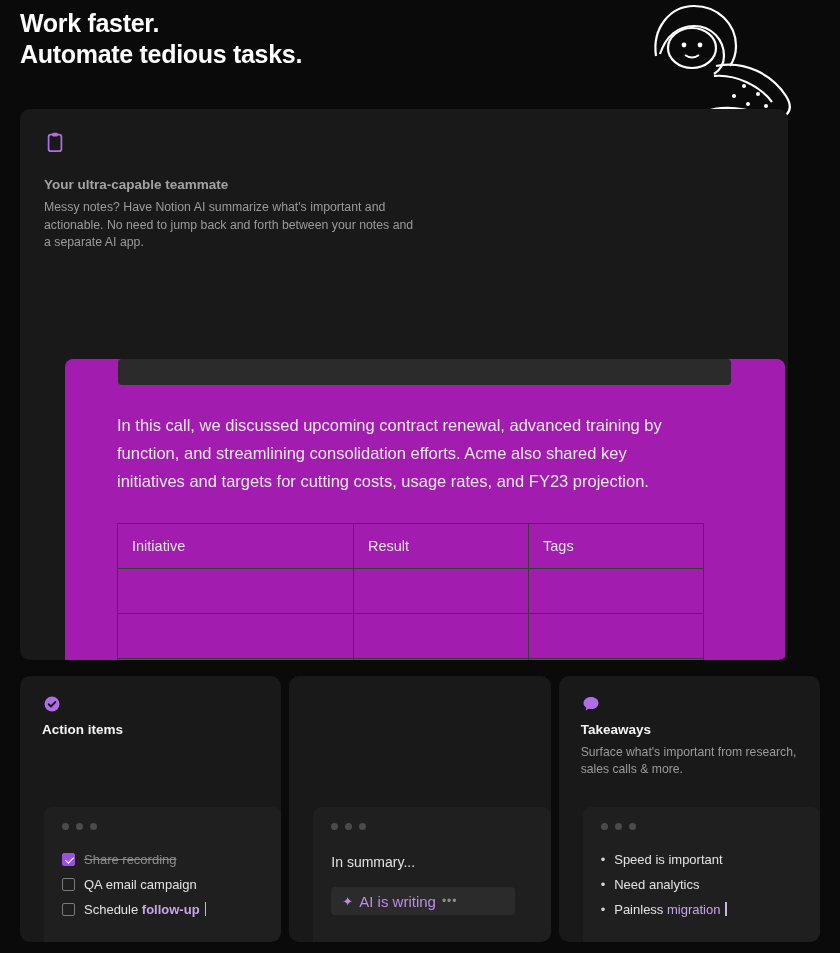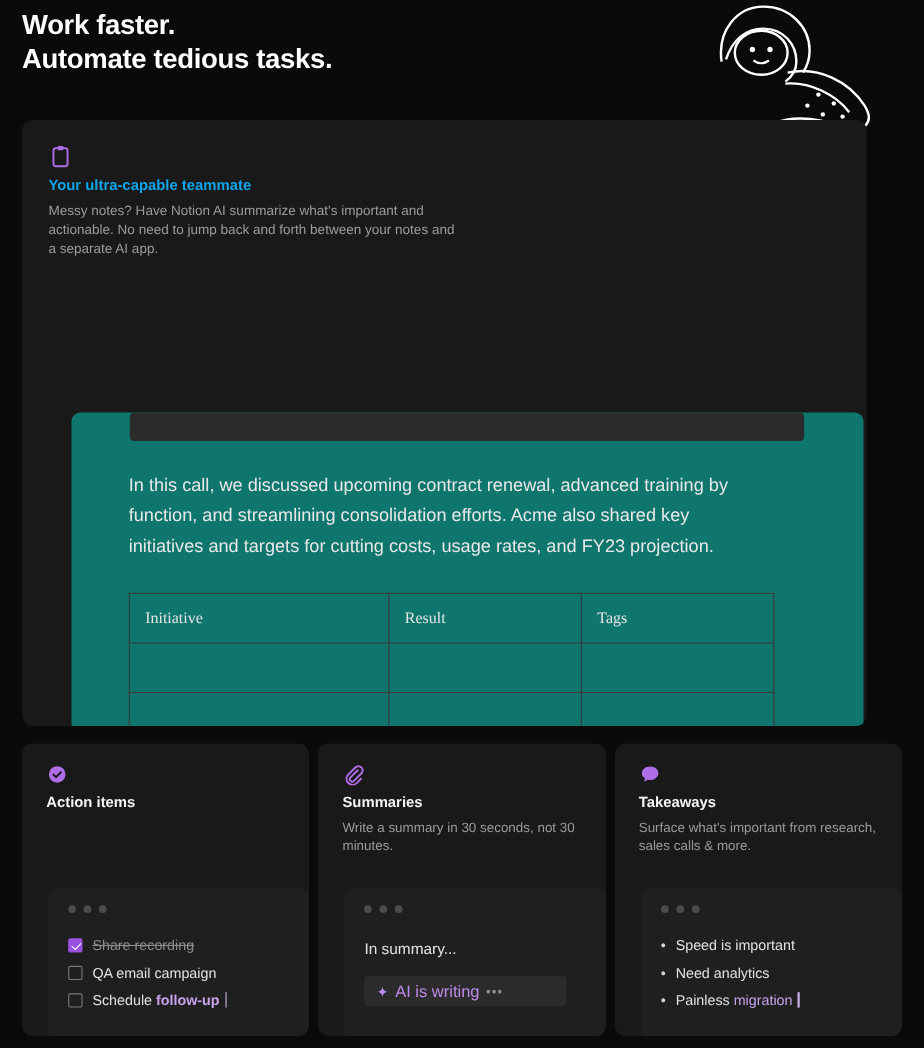--- a/index.html
+++ b/index.html
@@ -26,31 +26,31 @@
   .mascot { position: absolute; left: 548px; top: 0px; width: 292px; height: 185px; pointer-events: none; }
 
   
   .feature-card {
     position: absolute; left: 20px; top: 109px; width: 768px; height: 551px;
     background: #191919; border-radius: 10px; overflow: hidden;
   }
   .feature-head { padding: 22px 24px 0 24px; position: relative; z-index: 2; }
   .feature-icon { width: 22px; height: 22px; color: #b06ee6; }
   .feature-title {
-    margin: 8px 0 0 0; font-size: 13.5px; font-weight: bold; color: #0ea5e9;
+    margin: 24px 0 0 0; font-size: 13.5px; font-weight: bold; color: #a3a3a3;
   }
   .feature-desc {
     margin: 7px 0 0 0; font-size: 12.3px; line-height: 17.5px; color: #9b9b9b;
     max-width: 375px;
   }
 
   
   .editor-mock {
-    position: absolute; left: 45px; top: 266px; width: 720px; height: 410px;
-    background: #0f766e; border-top-left-radius: 8px; border-top-right-radius: 8px;
+    position: absolute; left: 45px; top: 250px; width: 720px; height: 410px;
+    background: #a21caf; border-top-left-radius: 8px; border-top-right-radius: 8px;
     overflow: hidden;
   }
   .editor-topbar {
     position: absolute; left: 53px; top: 0px; width: 613px; height: 26px;
     background: #2b2b2b; border-radius: 4px;
   }
   .editor-body { position: absolute; left: 52px; top: 52px; right: 30px; }
   .editor-paragraph {
     font-size: 16.5px; line-height: 28px; color: #e8e8e8; margin: 0;
     max-width: 582px;
@@ -58,21 +58,21 @@
 
   
   .mock-table {
     margin-top: 28px; width: 586px; border-collapse: collapse;
     table-layout: fixed;
   }
   .mock-table th, .mock-table td {
     border: 1px solid #3a3a3a; height: 45px; padding: 0 14px;
     text-align: left; font-weight: normal;
   }
-  .mock-table th { font-size: 14.5px; color: #e4e4e4; font-family: Liberation Serif, serif; }
+  .mock-table th { font-size: 14.5px; color: #e4e4e4; }
   .mock-table col.c1 { width: 236px; }
   .mock-table col.c2 { width: 175px; }
   .mock-table col.c3 { width: 175px; }
   .ai-spark { color: #c08ae8; font-size: 13px; }
   .ai-dots { letter-spacing: 1px; color: #8d8d8d; font-size: 12px; }
 
   
   .cards-row {
     position: absolute; left: 20px; top: 676px; width: 800px; height: 266px;
     display: flex; gap: 8px;
@@ -267,29 +267,20 @@
           <span class="check-label">QA email campaign</span>
         </div>
         <div class="check-row">
           <span class="cb"></span>
           <span class="check-label"><span>Schedule </span><span class="typed">follow-up</span><span class="caret"></span></span>
         </div>
       </div>
     </div>
 
     <div class="mini-card">
-      <div class="mini-head">
-        <div class="mini-icon">
-          <svg width="20" height="20" viewBox="0 0 24 24" fill="none" stroke="currentColor" stroke-width="2.1" stroke-linecap="round" stroke-linejoin="round">
-            <path d="M17 7.5l-7.8 7.8a2.6 2.6 0 003.7 3.7l8-8a4.6 4.6 0 10-6.5-6.5l-8 8a6.6 6.6 0 009.3 9.3l5-5"></path>
-          </svg>
-        </div>
-        <p class="mini-title">Summaries</p>
-        <p class="mini-desc">Write a summary in 30 seconds, not 30 minutes.</p>
-      </div>
       <div class="mini-mock">
         <div class="dots">
             <i></i>
             <i></i>
             <i></i>
           </div>
         <div class="summary-line">In summary...</div>
         <div class="mini-ai-bar">
           <span class="ai-spark">✦</span>
           <span class="mini-ai-text">AI is writing</span>

